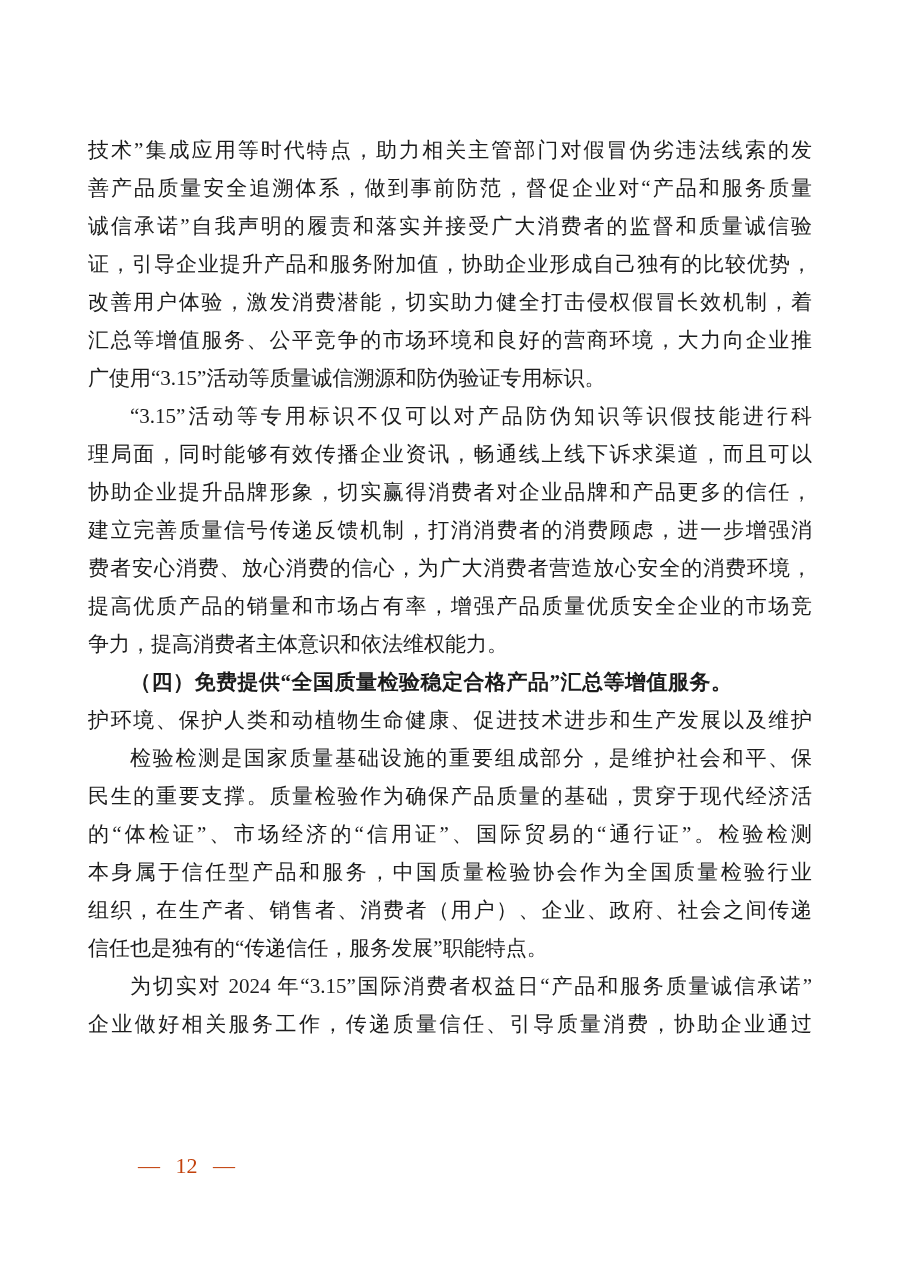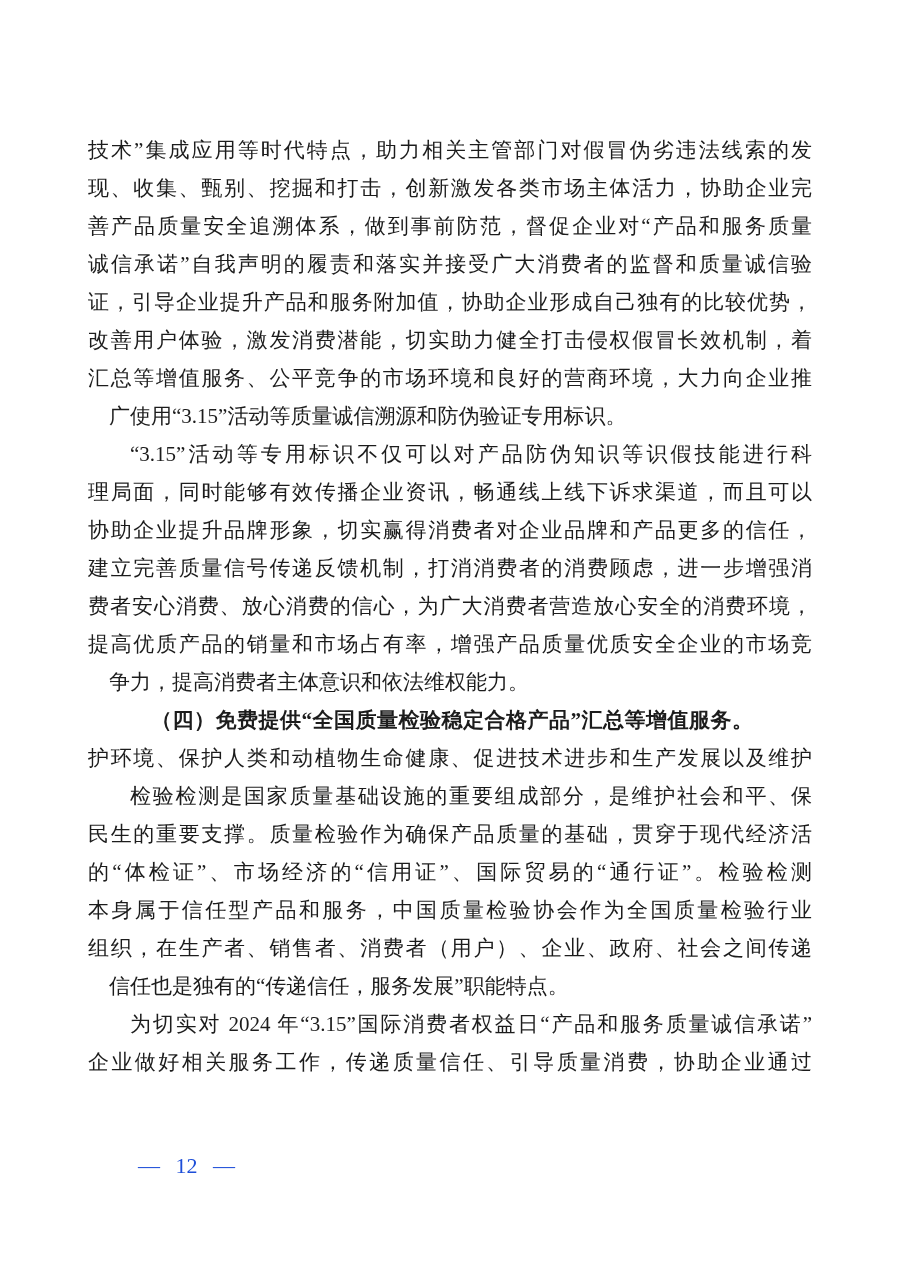--- a/index.html
+++ b/index.html
@@ -27,49 +27,47 @@
     height: 38px;
     line-height: 38px;
     font-size: 21px;
     text-align: justify;
     text-align-last: justify;
     overflow: hidden;
     white-space: normal;
   }
   .ln-last {
     text-align-last: left;
-    margin-left: 21px;
   }
   .ln-indent {
     text-indent: 2em;
   }
   .heading .ln {
     font-weight: 700;
     letter-spacing: 0.5px;
   }
   .page-footer {
     position: absolute;
     left: 138px;
     top: 1151px;
     height: 30px;
     line-height: 30px;
     font-size: 22px;
     word-spacing: 10px;
-    color: #1d4ed8;
+    color: #c2410c;
   }
 </style>
 </head>
 <body>
 
 <div class="page">
   <div class="text-column">
 
     <div class="para">
       <div class="ln">技术”集成应用等时代特点，助力相关主管部门对假冒伪劣违法线索的发</div>
-      <div class="ln">现、收集、甄别、挖掘和打击，创新激发各类市场主体活力，协助企业完</div>
       <div class="ln">善产品质量安全追溯体系，做到事前防范，督促企业对“产品和服务质量</div>
       <div class="ln">诚信承诺”自我声明的履责和落实并接受广大消费者的监督和质量诚信验</div>
       <div class="ln">证，引导企业提升产品和服务附加值，协助企业形成自己独有的比较优势，</div>
       <div class="ln">改善用户体验，激发消费潜能，切实助力健全打击侵权假冒长效机制，着</div>
       <div class="ln">汇总等增值服务、公平竞争的市场环境和良好的营商环境，大力向企业推</div>
       <div class="ln ln-last">广使用“3.15”活动等质量诚信溯源和防伪验证专用标识。</div>
     </div>
 
     <div class="para">
       <div class="ln ln-indent">“3.15”活动等专用标识不仅可以对产品防伪知识等识假技能进行科</div>

